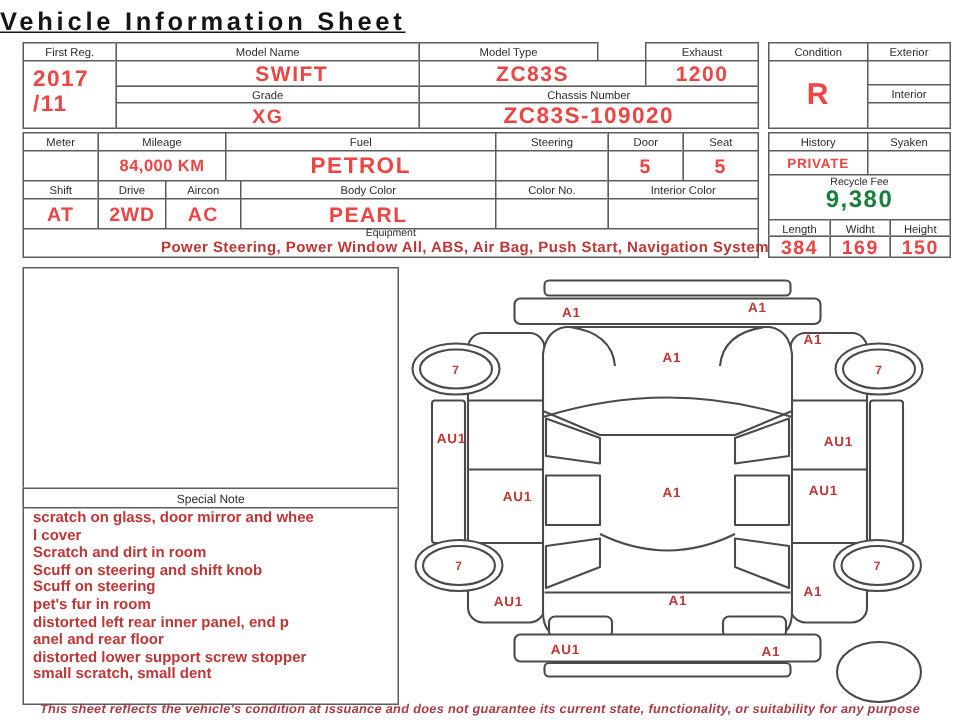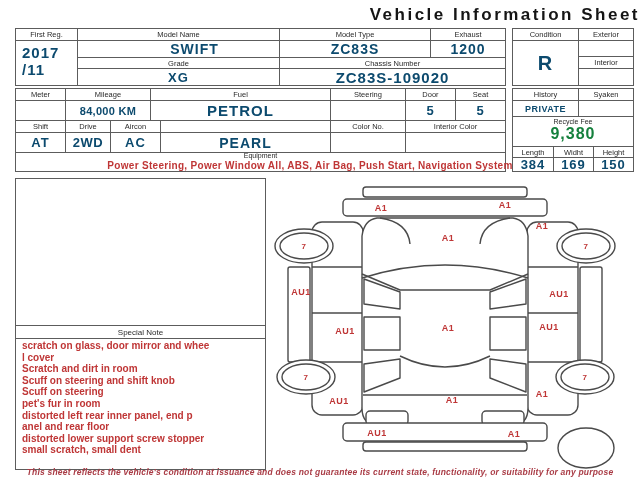--- a/index.html
+++ b/index.html
@@ -2,24 +2,24 @@
 <html><head>
 <meta charset="utf-8">
 <style>
   html,body{margin:0;padding:0;background:#e8e8e8;}
   #sheet{
     position:relative;width:640px;height:480px;background:#ffffff;
     font-family:"Liberation Sans", sans-serif;overflow:hidden;
   }
   .cell{position:absolute;border:1px solid #5c5c5c;box-sizing:border-box;background:#fff;}
   .hdr{font-size:7.5px;color:#2a2a2a;display:flex;align-items:center;justify-content:center;white-space:nowrap;}
-  .val{color:#0c4a6e;font-weight:bold;display:flex;align-items:center;justify-content:center;letter-spacing:1px;white-space:nowrap;}
+  .val{color:#ef4444;font-weight:bold;display:flex;align-items:center;justify-content:center;letter-spacing:1px;white-space:nowrap;}
   .nob{border:none;}
-  #title{position:absolute;left:0;top:5px;width:640px;text-align:right;
-    font-size:17px;font-weight:bold;letter-spacing:2.5px;color:#151515;}
+  #title{position:absolute;left:0;top:5px;width:640px;text-align:left;
+    font-size:17px;font-weight:bold;letter-spacing:2.5px;color:#151515;text-decoration:underline;}
   #disclaimer{position:absolute;left:0;top:467px;width:640px;text-align:center;
     font-size:8.5px;font-weight:bold;color:#a93b45;letter-spacing:0.2px;font-style:italic;}
   #note-body{position:absolute;left:16px;top:340px;width:248px;
     font-size:10px;font-weight:bold;color:#bf3636;line-height:11.6px;padding-left:6px;}
   #equip-val{position:absolute;left:24px;top:160px;width:572px;text-align:center;
     font-size:10px;font-weight:bold;color:#bf3636;letter-spacing:0.3px;white-space:nowrap;}
   #equip-hdr{position:absolute;left:15px;top:152px;width:491px;text-align:center;
     font-size:7px;color:#2a2a2a;}
   .stack{flex-direction:column;justify-content:flex-start;}
   svg text{font-family:"Liberation Sans", sans-serif;}
@@ -31,21 +31,21 @@
 
   <div id="title">Vehicle Information Sheet</div>
 
   <div class="cell hdr" style="left:15px;top:28px;width:63px;height:13px">First Reg.</div>
   <div class="cell val stack" style="left:15px;top:40px;width:63px;height:46px;font-size:15px;align-items:flex-start;padding:3px 0 0 6px;line-height:17px">
     <span>2017</span>
     <span>/11</span>
   </div>
   <div class="cell hdr" style="left:77px;top:28px;width:203px;height:13px">Model Name</div>
   <div class="cell val" style="left:77px;top:40px;width:235px;height:18px;font-size:14px">SWIFT</div>
-  <div class="cell hdr" style="left:279px;top:28px;width:152px;height:13px">Model Type</div>
+  <div class="cell hdr" style="left:279px;top:28px;width:120px;height:13px">Model Type</div>
   <div class="cell val" style="left:279px;top:40px;width:152px;height:18px;font-size:14px">ZC83S</div>
   <div class="cell hdr" style="left:430px;top:28px;width:76px;height:13px">Exhaust</div>
   <div class="cell val" style="left:430px;top:40px;width:76px;height:18px;font-size:14px">1200</div>
   <div class="cell hdr" style="left:77px;top:57px;width:203px;height:12px">Grade</div>
   <div class="cell val" style="left:77px;top:68px;width:203px;height:18px;font-size:13px">XG</div>
   <div class="cell hdr" style="left:279px;top:57px;width:227px;height:12px">Chassis Number</div>
   <div class="cell val" style="left:279px;top:68px;width:227px;height:18px;font-size:15px">ZC83S-109020</div>
 
   <div class="cell hdr" style="left:512px;top:28px;width:67px;height:13px">Condition</div>
   <div class="cell val" style="left:512px;top:40px;width:67px;height:46px;font-size:20px">R</div>
@@ -66,20 +66,21 @@
   <div class="cell val" style="left:405px;top:100px;width:51px;height:21px;font-size:13px">5</div>
   <div class="cell hdr" style="left:455px;top:88px;width:51px;height:13px">Seat</div>
   <div class="cell val" style="left:455px;top:100px;width:51px;height:21px;font-size:13px">5</div>
 
   <div class="cell hdr" style="left:15px;top:120px;width:51px;height:13px">Shift</div>
   <div class="cell val" style="left:15px;top:132px;width:51px;height:21px;font-size:13px">AT</div>
   <div class="cell hdr" style="left:65px;top:120px;width:46px;height:13px">Drive</div>
   <div class="cell val" style="left:65px;top:132px;width:46px;height:21px;font-size:13px;letter-spacing:0.5px">2WD</div>
   <div class="cell hdr" style="left:110px;top:120px;width:51px;height:13px">Aircon</div>
   <div class="cell val" style="left:110px;top:132px;width:51px;height:21px;font-size:13px">AC</div>
+  <div class="cell hdr" style="left:160px;top:120px;width:171px;height:13px">Body Color</div>
   <div class="cell val" style="left:160px;top:132px;width:171px;height:21px;font-size:14px">PEARL</div>
   <div class="cell hdr" style="left:330px;top:120px;width:76px;height:13px">Color No.</div>
   <div class="cell val" style="left:330px;top:132px;width:76px;height:21px;font-size:11px"></div>
   <div class="cell hdr" style="left:405px;top:120px;width:101px;height:13px">Interior Color</div>
   <div class="cell val" style="left:405px;top:132px;width:101px;height:21px;font-size:11px"></div>
 
   <div class="cell" style="left:15px;top:152px;width:491px;height:20px"></div>
   <div id="equip-hdr">Equipment</div>
   <div id="equip-val">Power Steering, Power Window  All, ABS, Air Bag, Push Start, Navigation System</div>
 

